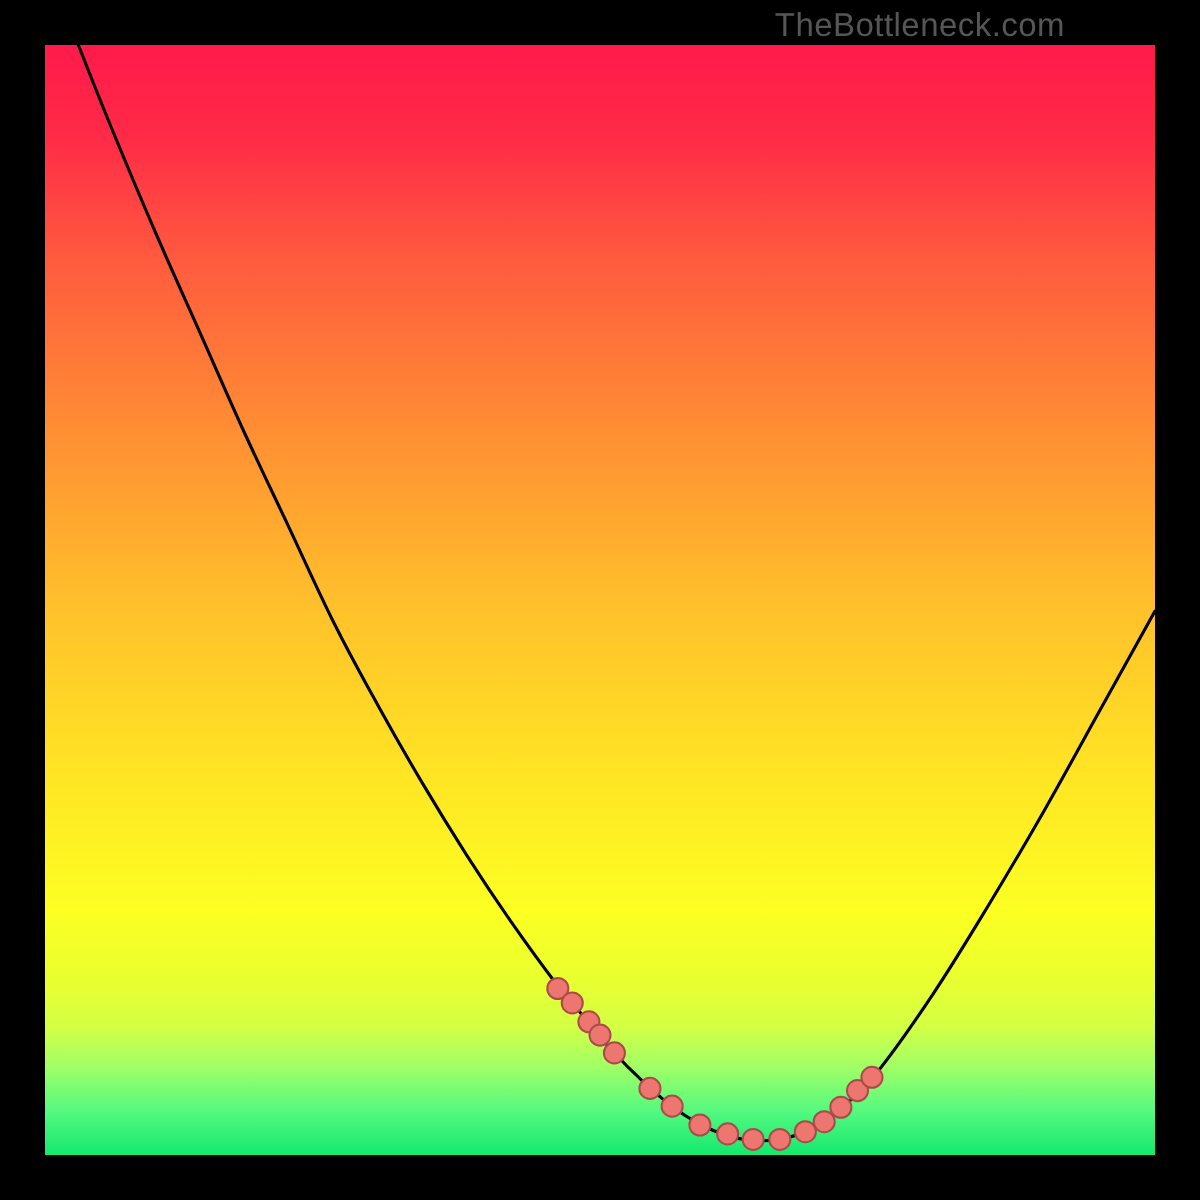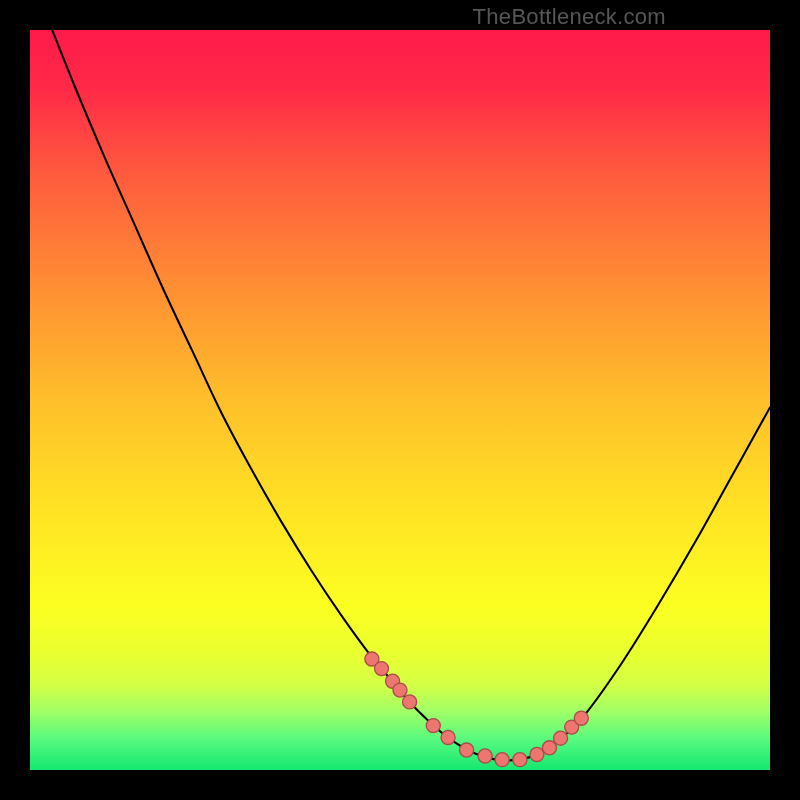--- a/index.html
+++ b/index.html
@@ -8,20 +8,21 @@
     width: 800px;
     height: 800px;
     background: #000;
     overflow: hidden;
   }
   .stage {
     position: relative;
     width: 680px;
     height: 800px;
     background: #000;
+    padding-left: 44px;
   }
   .watermark {
     position: absolute;
     top: 4px;
     right: 14px;
     font-family: Arial, Helvetica, sans-serif;
     font-size: 22px;
     font-weight: 500;
     color: #565656;
     letter-spacing: 0.3px;

